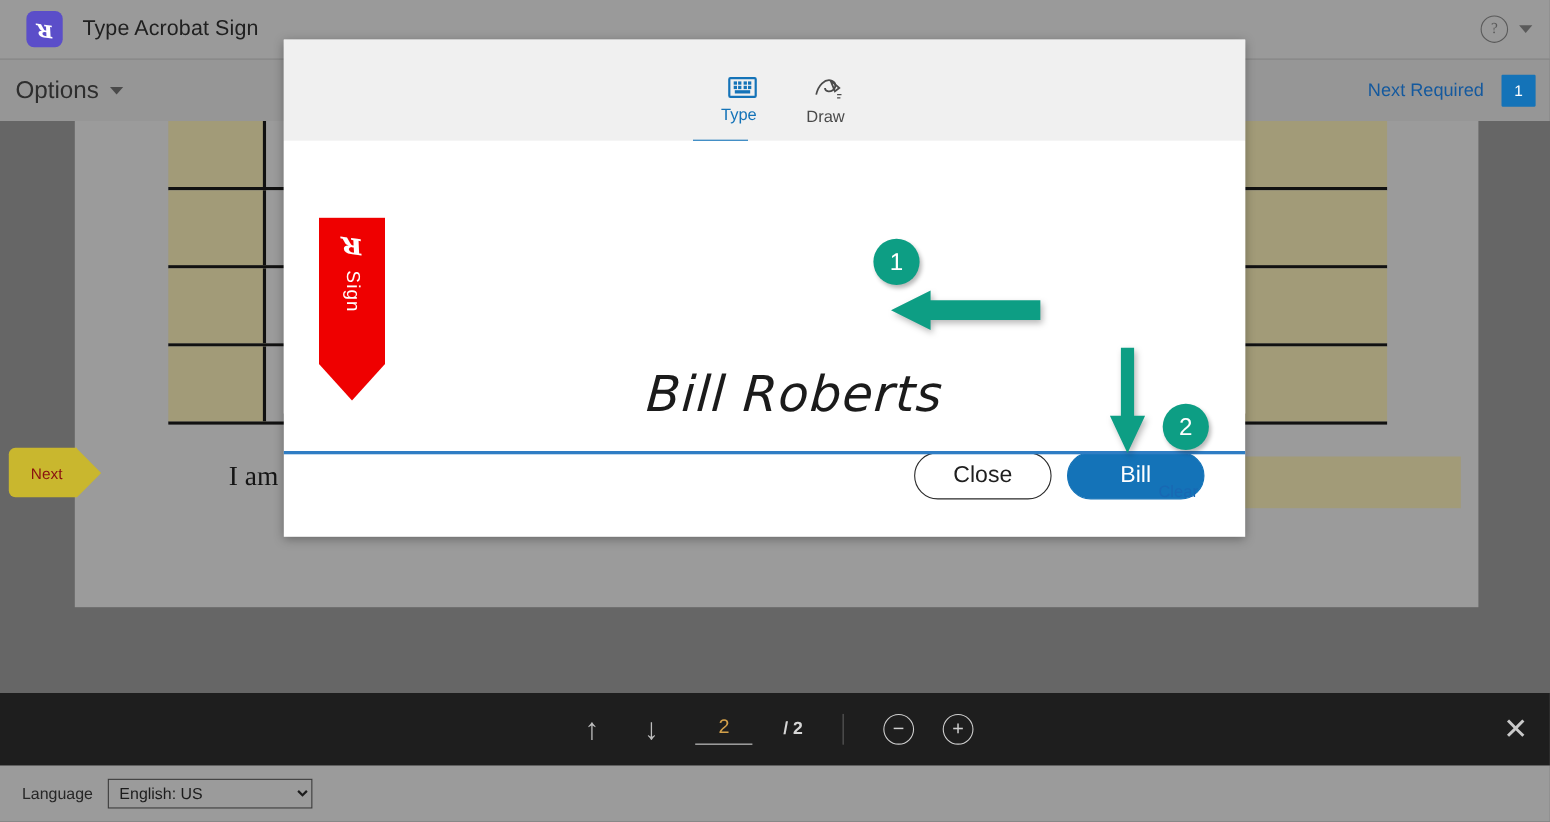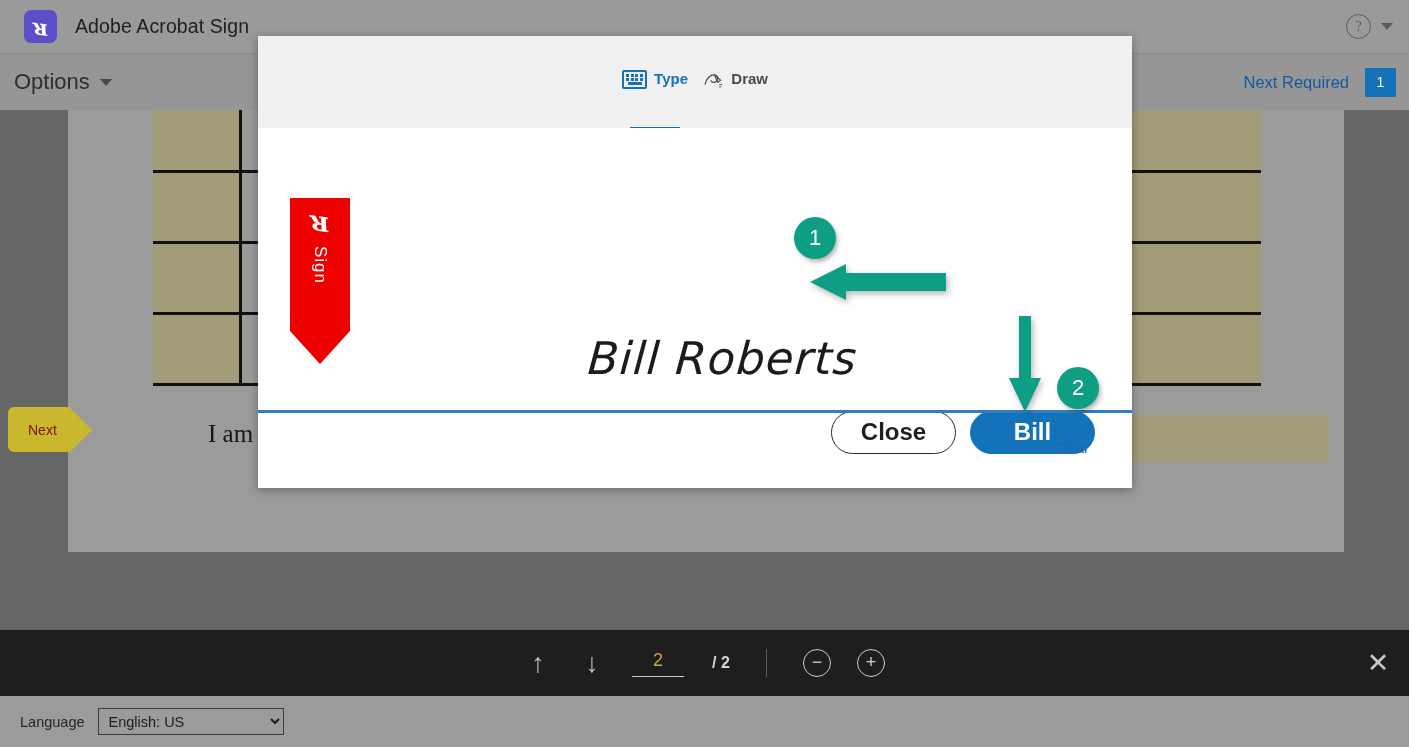--- a/index.html
+++ b/index.html
@@ -228,29 +228,28 @@
     background: #f0f0f0;
     display: flex;
     align-items: flex-end;
     justify-content: center;
     gap: 14px;
   }
   .sig-tab {
     width: 66px;
     padding-bottom: 0;
     display: flex;
-    flex-direction: row;
-    align-items: flex-start;
+    flex-direction: column;
+    align-items: flex-end;
     gap: 7px;
     position: relative;
     height: 72px;
     justify-content: flex-start;
     padding-top: 14px;
     box-sizing: border-box;
-    font-weight: bold;
   }
   .sig-tab-label {
     font-size: 15px;
     color: #4b4b4b;
   }
   .sig-tab.active .sig-tab-label { color: #1473b8; }
   .sig-tab.active::after {
     content: "";
     position: absolute;
     bottom: -2px;
@@ -351,27 +350,26 @@
     height: 112px;
     display: flex;
     align-items: center;
     justify-content: flex-end;
     padding-right: 37px;
     gap: 14px;
     box-sizing: border-box;
   }
   .btn {
     border-radius: 22px;
-    font-size: 24px;
+    font-size: 21px;
     height: 43px;
     display: flex;
     align-items: center;
     justify-content: center;
     box-sizing: border-box;
-    font-weight: bold;
   }
   .btn-close {
     width: 125px;
     background: #ffffff;
     border: 1.6px solid #2a2a2a;
     color: #1f1f1f;
   }
   .btn-apply {
     width: 125px;
     background: #1473b8;
@@ -498,21 +496,21 @@
     box-sizing: border-box;
   }
 </style>
 </head>
 <body>
 
 <div class="app-header">
   <div class="logo-box">
     <span class="logo-glyph">ʁ</span>
   </div>
-  <div class="app-title">Adobe Acrobat Sign</div>
+  <div class="app-title">Type Acrobat Sign</div>
   <div class="header-right">
     <div class="help-icon">?</div>
     <div class="caret-down"></div>
   </div>
 </div>
 
 <div class="options-bar">
   <div class="options-btn">
     <span>Options</span>
     <span class="chev"></span>

